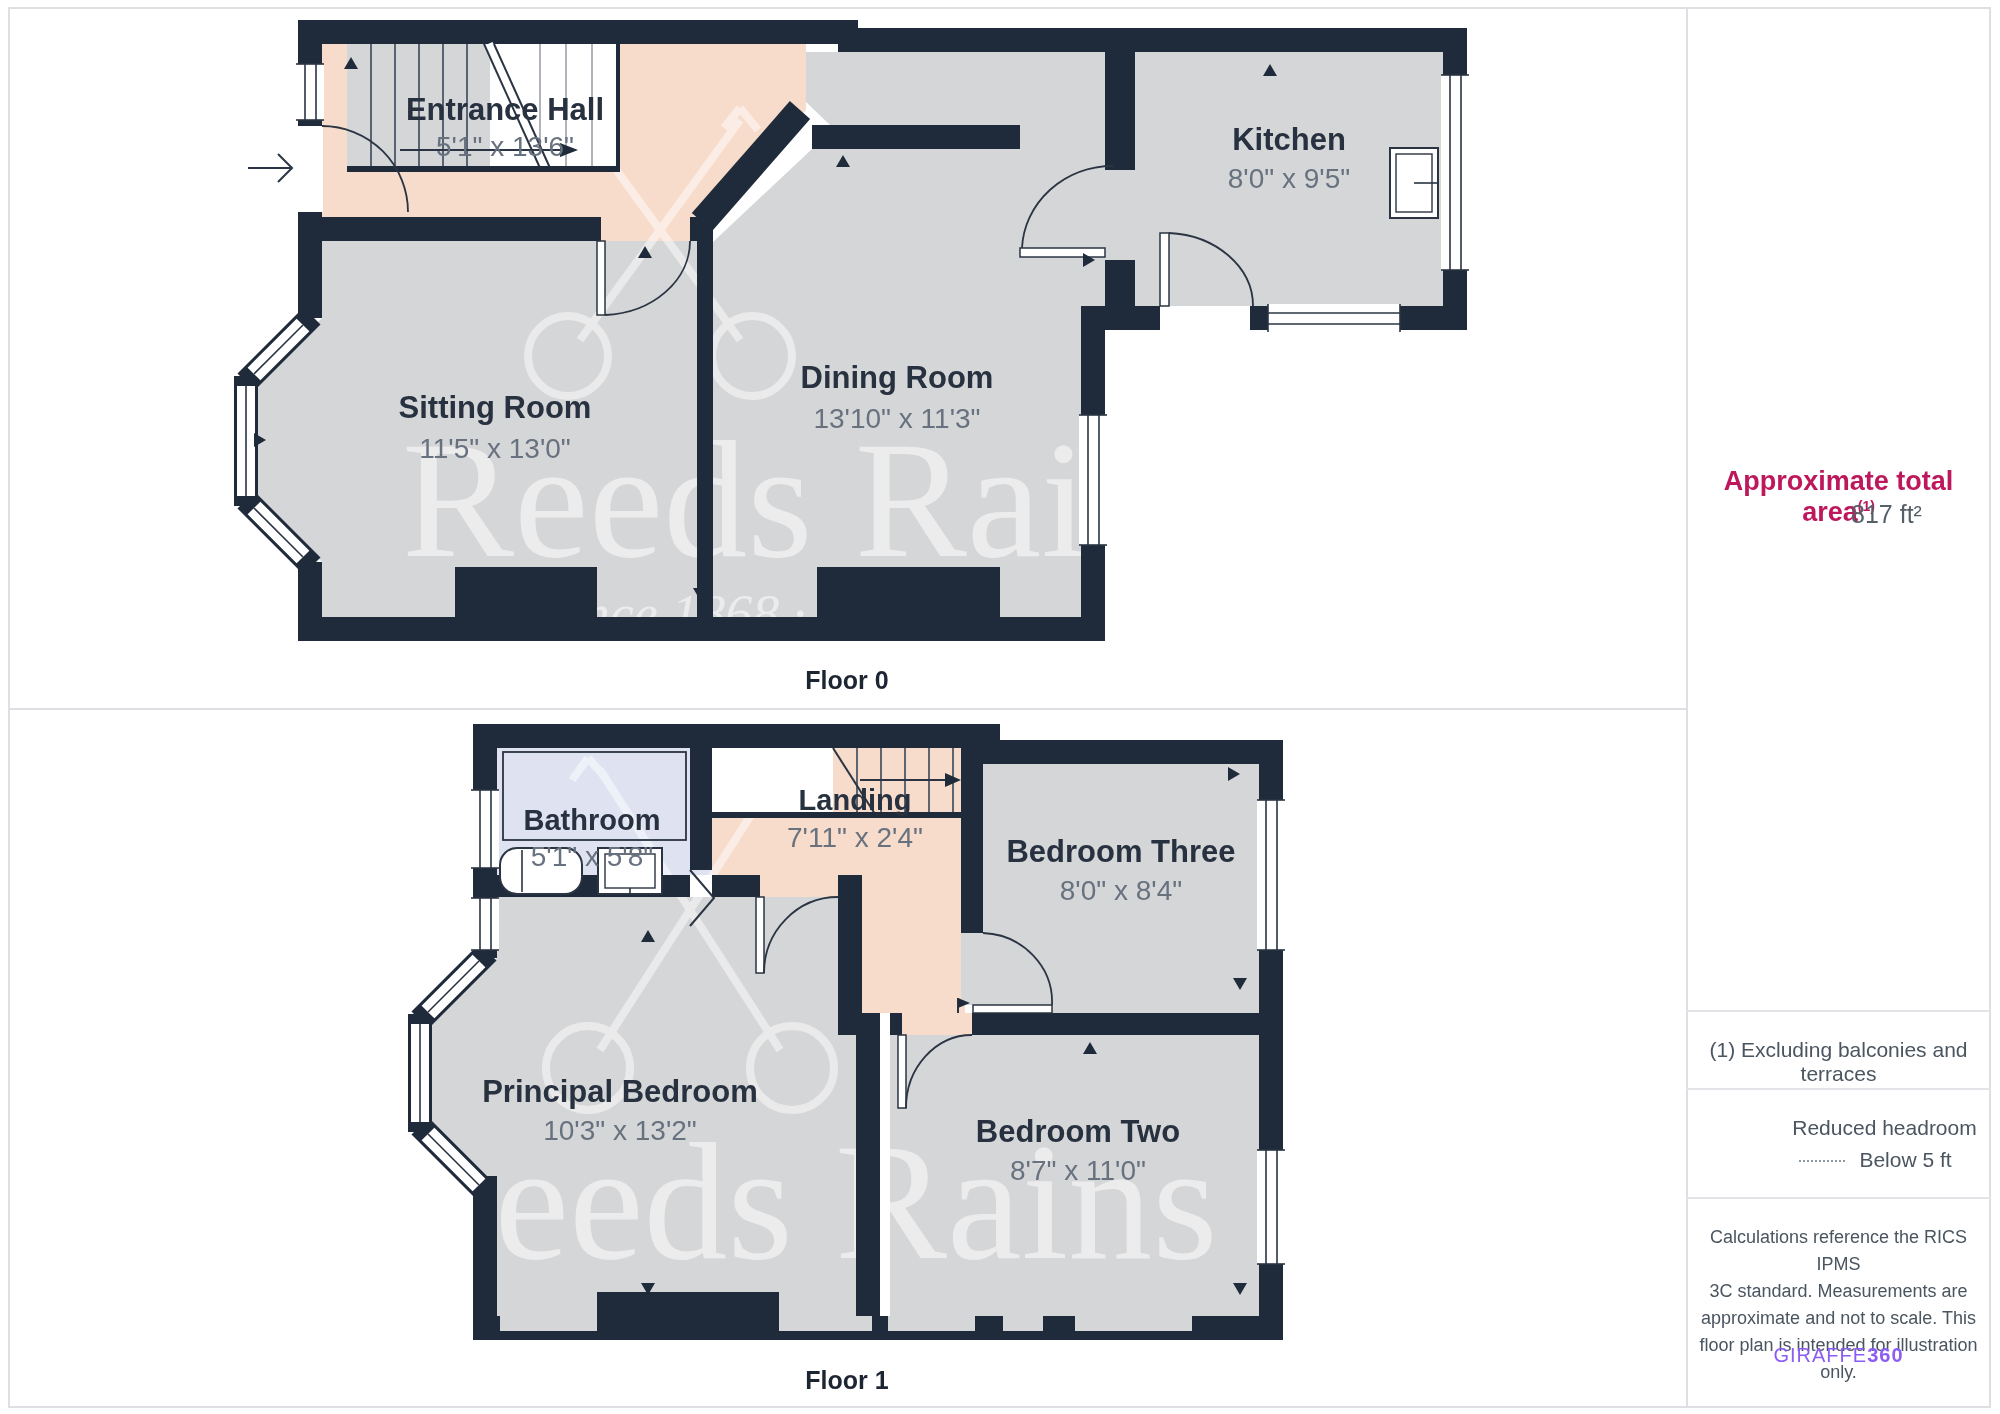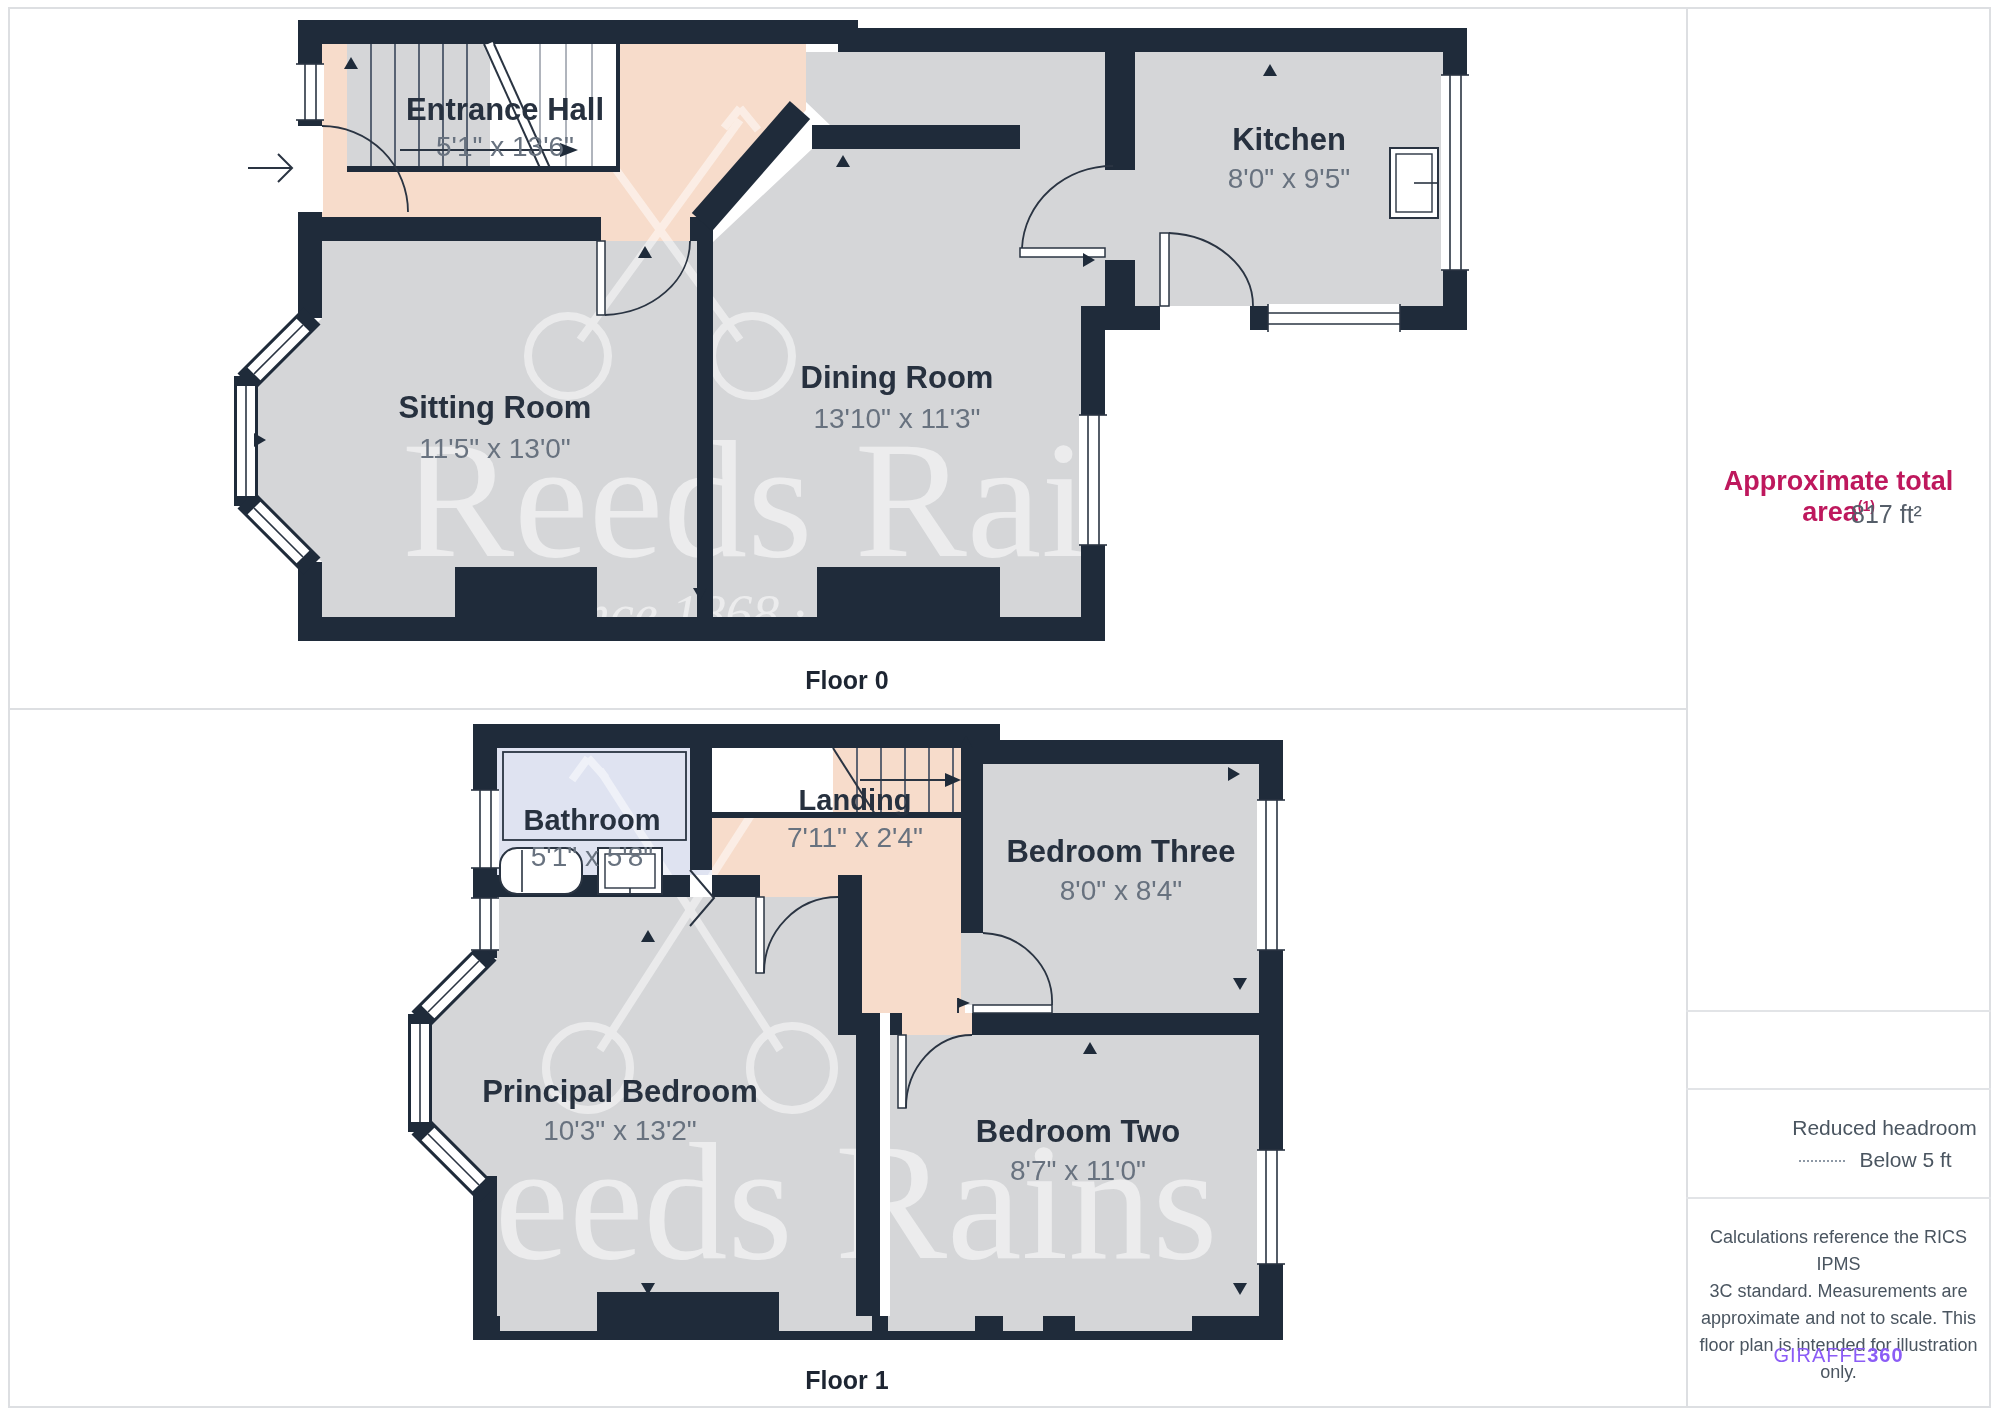--- a/index.html
+++ b/index.html
@@ -360,20 +360,21 @@
       <text class="rd" x="1078" y="1180" text-anchor="middle">8'7" x 11'0"</text>
     </g>
   </svg>
   <div class="caption" style="top:1366px;">Floor 1</div>
 
   <div class="sb sb-title" style="top:466px;">
     <span>Approximate total area</span><sup>(1)</sup>
   </div>
   <div class="sb sb-val" style="top:500px;padding-left:48px;">817 ft²</div>
 
+  <div class="sb sb-note" style="top:1038px;">(1) Excluding balconies and terraces</div>
 
   <div class="sb sb-legend-t" style="top:1116px;padding-left:46px;">Reduced headroom</div>
   <div class="sb sb-legend-i" style="top:1148px;">
     <span class="dotted"></span><span>Below 5 ft</span>
   </div>
 
   <div class="sb sb-par" style="top:1224px;">
     <div>Calculations reference the RICS IPMS</div>
     <div>3C standard. Measurements are</div>
     <div>approximate and not to scale. This</div>

